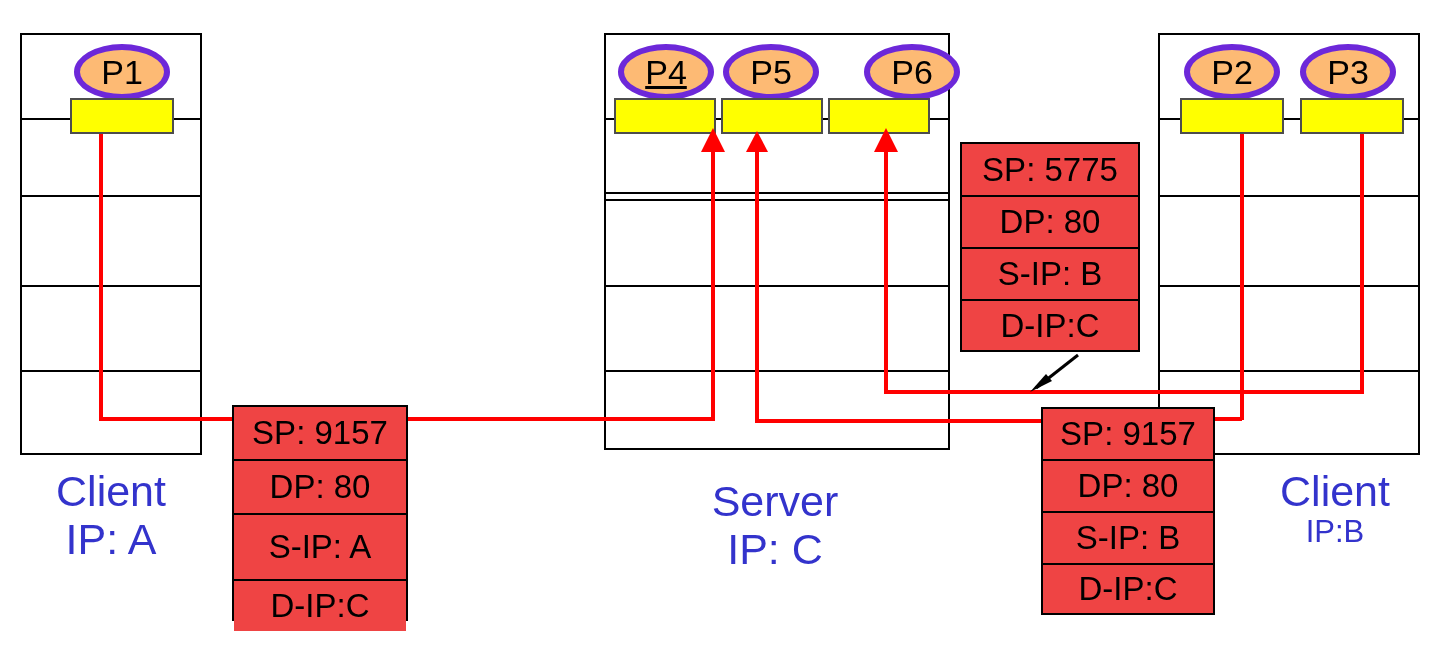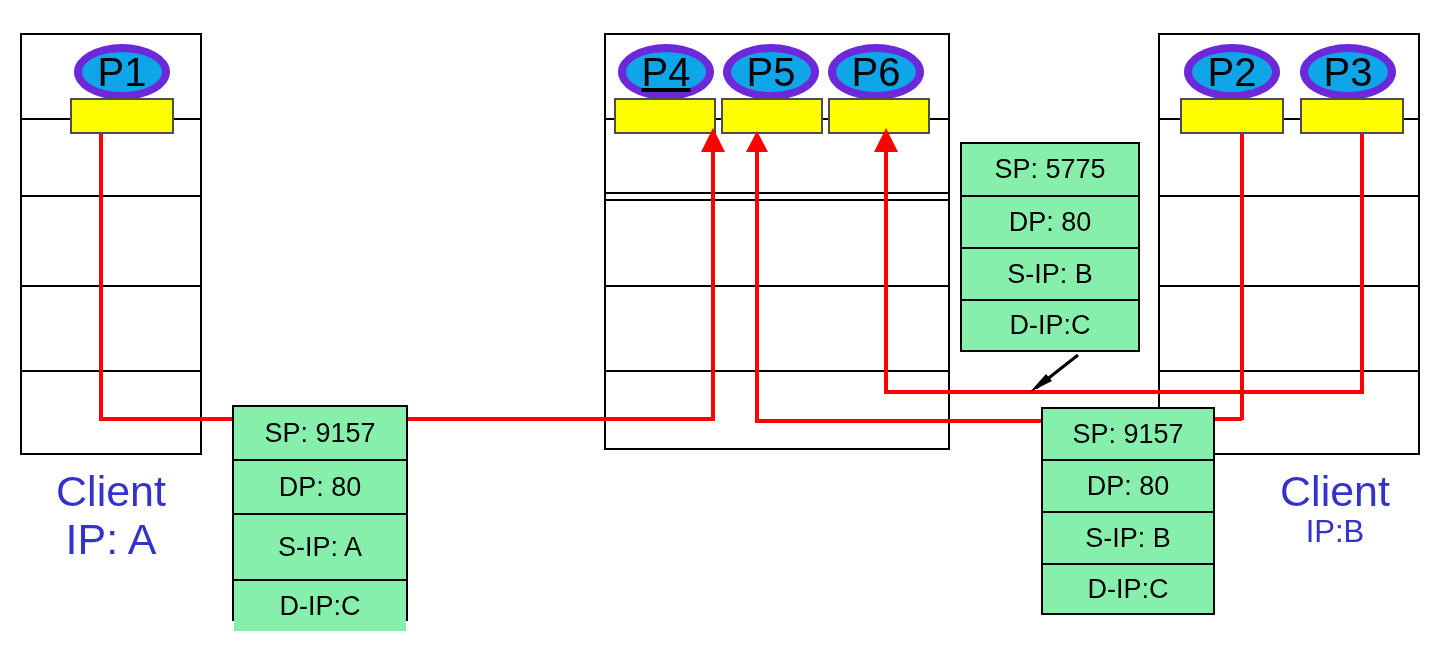--- a/index.html
+++ b/index.html
@@ -28,28 +28,28 @@
   .rowline {
     position: absolute;
     left: 0;
     right: 0;
     height: 0;
     border-top: 2px solid #000000;
   }
   
   .proc-oval {
     position: absolute;
-    border: 8px solid #6d28d9;
+    border: 6px solid #6d28d9;
     border-radius: 50%;
-    background: #0ea5e9;
+    background: #fdba74;
     box-sizing: border-box;
     display: flex;
     align-items: center;
     justify-content: center;
-    font-size: 40px;
+    font-size: 34px;
     color: #000000;
     line-height: 1;
     z-index: 6;
   }
   
   .socket {
     position: absolute;
     background: #ffff00;
     border: 2px solid #4d4d4d;
     box-sizing: border-box;
@@ -61,24 +61,24 @@
     border: 2px solid #000000;
     background: #ffffff;
     box-sizing: border-box;
     z-index: 9;
   }
   .pkt-row {
     border-bottom: 2px solid #000000;
     display: flex;
     align-items: center;
     justify-content: center;
-    font-size: 27px;
+    font-size: 33px;
     color: #000000;
     box-sizing: border-box;
-    background: #86efac;
+    background: #ef4444;
   }
   .pkt-row:last-child {
     border-bottom: none;
     text-align: center;
   }
   
   .caption {
     position: absolute;
     color: #3333cc;
     text-align: center;
@@ -130,24 +130,26 @@
     <div class="rowline" style="top:164px;"></div>
     <div class="rowline" style="top:250px;"></div>
     <div class="rowline" style="top:335px;"></div>
   </div>
   <div class="proc-oval" style="left:618px; top:44px; width:96px; height:56px;text-decoration:underline;">P4</div>
   <div class="socket" style="left:614px; top:98px; width:102px; height:36px;"></div>
 
   <div class="proc-oval" style="left:723px; top:44px; width:96px; height:56px;">P5</div>
   <div class="socket" style="left:721px; top:98px; width:102px; height:36px;"></div>
 
-  <div class="proc-oval" style="left:828px; top:44px; width:96px; height:56px;text-align:right;">P6</div>
+  <div class="proc-oval" style="left:864px; top:44px; width:96px; height:56px;text-align:right;">P6</div>
   <div class="socket" style="left:828px; top:98px; width:102px; height:36px;"></div>
 
   <div class="caption" style="left:655px; top:477px; width:240px;">
+    <div class="cap-big">Server</div>
+    <div class="cap-big">IP: C</div>
   </div>
 
   <div class="host" style="left:1158px; top:33px; width:262px; height:422px;">
     <div class="rowline" style="top:83px;"></div>
     <div class="rowline" style="top:160px;"></div>
     <div class="rowline" style="top:250px;"></div>
     <div class="rowline" style="top:335px;"></div>
   </div>
   <div class="proc-oval" style="left:1184px; top:44px; width:96px; height:56px;">P2</div>
   <div class="socket" style="left:1180px; top:98px; width:104px; height:36px;"></div>

